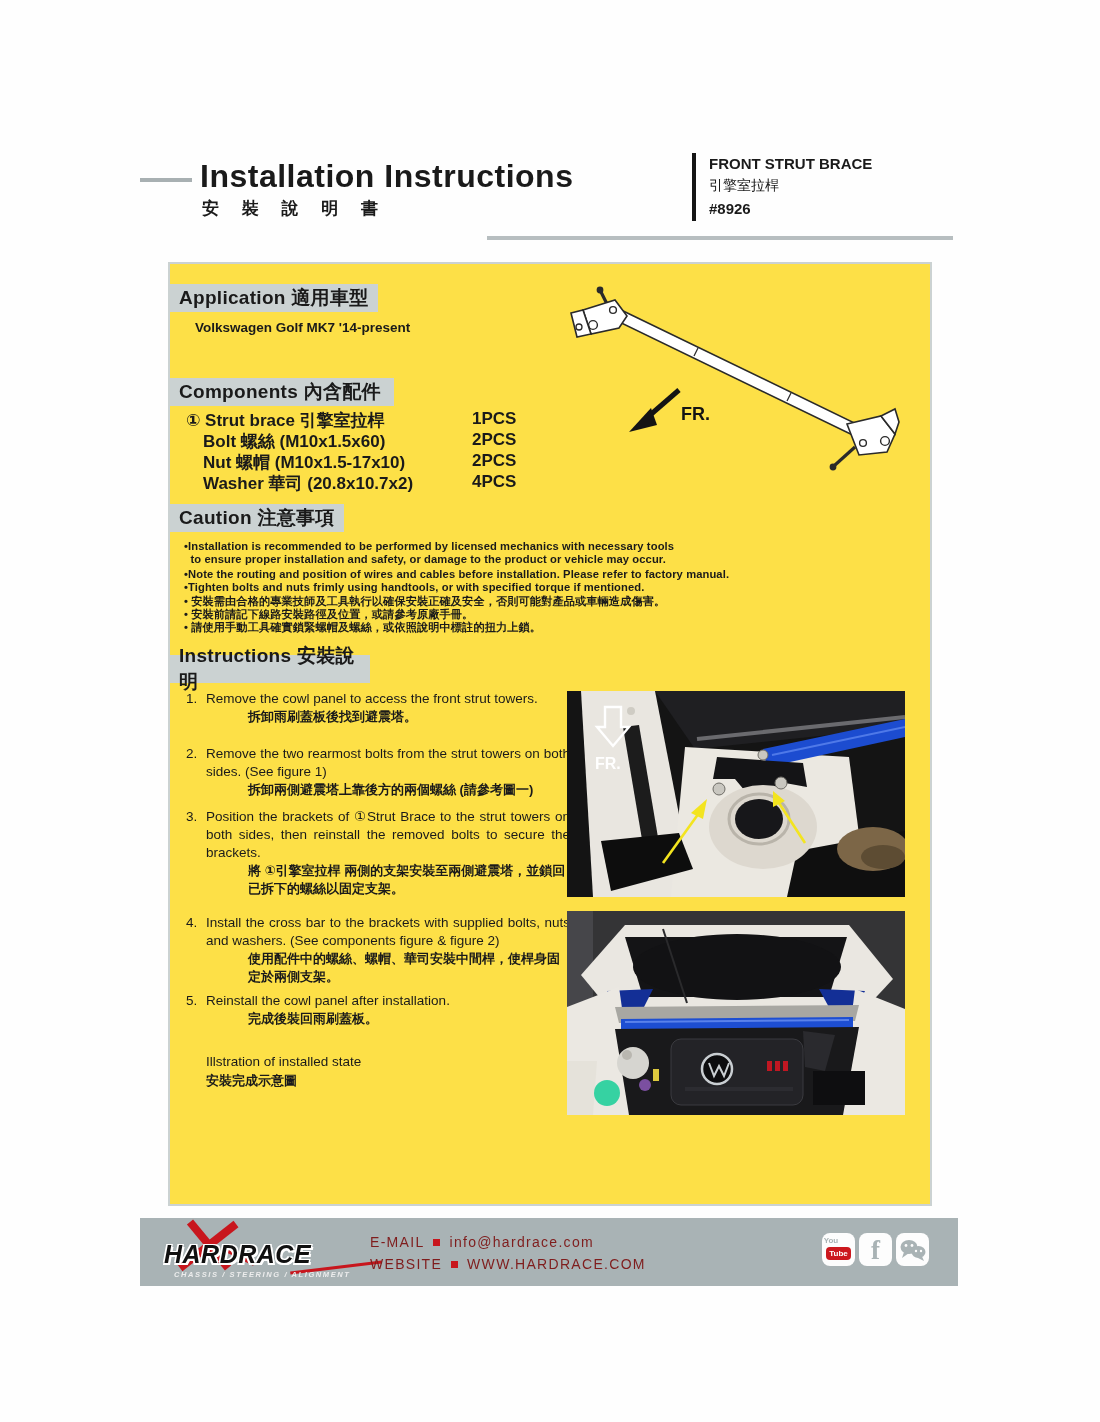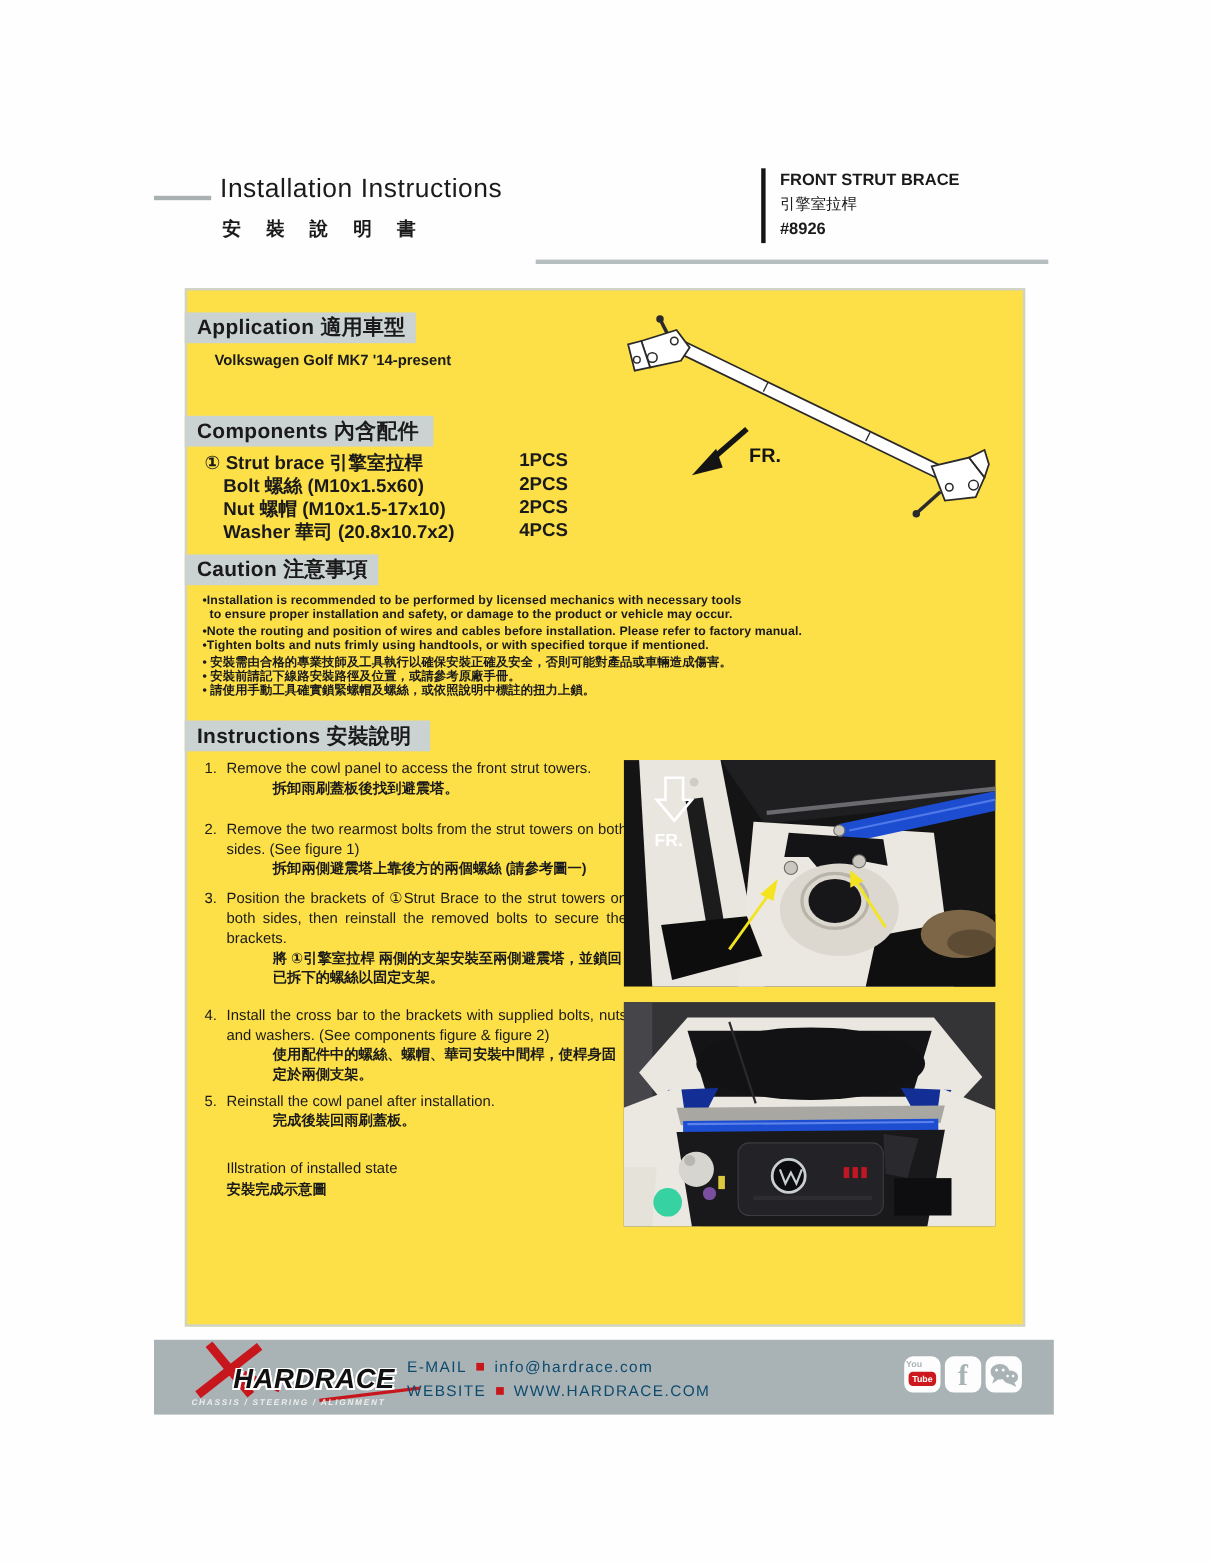--- a/index.html
+++ b/index.html
@@ -1,21 +1,21 @@
 <!DOCTYPE html>
 <html><head>
 <meta charset="utf-8">
 <style>
   html,body{margin:0;padding:0;background:#fff;}
   .page{position:relative;width:1100px;height:1422px;background:#fefefe;overflow:hidden;
         font-family:"Liberation Sans","DejaVu Sans",sans-serif;color:#1a1a1a;}
   .abs{position:absolute;}
   
   .hdr-dash{left:140px;top:178px;width:52px;height:4px;background:#a8b0b2;}
-  .title-en{left:200px;top:158px;font-size:24px;font-weight:normal;letter-spacing:.5px;}
+  .title-en{left:200px;top:158px;font-size:32px;font-weight:bold;letter-spacing:.5px;}
   .title-zh{left:202px;top:197px;font-size:17px;font-weight:bold;letter-spacing:9px;}
   .prod-block{left:692px;top:153px;border-left:4px solid #151515;padding:2px 0 4px 13px;}
   .prod-en{font-size:15px;font-weight:bold;}
   .prod-zh{font-size:14px;margin-top:5px;}
   .prod-no{font-size:15px;font-weight:bold;margin-top:5px;}
   .hdr-rule{left:487px;top:236px;width:466px;height:4px;background:#b7bec0;}
   
   .content-box{left:168px;top:262px;width:760px;height:940px;border:2px solid #cbd2d2;background:#fde047;}
   .sec-bar{left:-2px;height:28px;background:#cbd2d2;display:flex;align-items:center;
            padding-left:11px;font-size:19px;font-weight:bold;letter-spacing:.3px;box-sizing:border-box;}
@@ -29,24 +29,24 @@
   .step-en{text-align:justify;}
   .step-zh{font-weight:bold;font-size:13px;margin-left:42px;}
   .note{left:36px;font-size:13.5px;line-height:19px;}
   .note-zh{font-weight:bold;font-size:13px;}
   .fig{border:0;display:block;}
   
   .footer{left:140px;top:1218px;width:818px;height:68px;background:#a9b3b5;}
   .logo{left:22px;top:2px;width:215px;height:64px;}
   .logo-x{left:14px;top:-2px;}
   .logo-text{left:2px;top:20px;font-size:25px;font-weight:900;font-style:italic;color:#101010;letter-spacing:.5px;
-     text-shadow:-1.5px -1.5px 0 #fff,1.5px -1.5px 0 #fff,-1.5px 1.5px 0 #fff,1.5px 1.5px 0 #fff,2px 2px 0 #fdfdfd;margin-left:48px;}
+     text-shadow:-1.5px -1.5px 0 #fff,1.5px -1.5px 0 #fff,-1.5px 1.5px 0 #fff,1.5px 1.5px 0 #fff,2px 2px 0 #fdfdfd;}
   .logo-swoosh{left:128px;top:46px;width:92px;height:3px;background:#c8161d;transform:rotate(-7deg);}
   .logo-tag{left:12px;top:50px;font-size:7.5px;font-style:italic;font-weight:bold;color:#ededed;letter-spacing:1.6px;white-space:nowrap;}
-  .contact{left:230px;top:13px;color:#0c4a6e;font-size:14px;letter-spacing:1.3px;}
+  .contact{left:230px;top:13px;color:#7f1d1d;font-size:14px;letter-spacing:1.3px;}
   .contact-row{display:flex;align-items:center;height:22px;}
   .red-sq{display:inline-block;width:7px;height:7px;background:#c8161d;margin:0 9px;}
   .soc{top:15px;width:33px;height:33px;background:#fdfdfd;border-radius:8px;}
   .yt-top{position:absolute;left:0;width:18px;top:3px;text-align:center;font-size:8px;font-weight:bold;color:#a9b3b5;}
   .yt-badge{position:absolute;left:4px;top:14px;width:25px;height:13px;background:#cc181e;border-radius:4px;
             color:#fff;font-size:8px;font-weight:bold;text-align:center;line-height:13px;}
   .fb-f{position:absolute;left:0;top:2px;width:33px;text-align:center;font-size:27px;font-weight:bold;color:#a9b3b5;
         font-family:"Liberation Serif","DejaVu Serif",serif;}
 </style>
 </head>
@@ -121,21 +121,21 @@
 
     <div class="abs sec-bar" style="top:240px;width:176px;">Caution 注意事項</div>
     <div class="abs caution-line" style="top:276px;">•Installation is recommended to be performed by licensed mechanics with necessary tools</div>
     <div class="abs caution-line" style="top:289px;">  to ensure proper installation and safety, or damage to the product or vehicle may occur.</div>
     <div class="abs caution-line" style="top:304px;">•Note the routing and position of wires and cables before installation. Please refer to factory manual.</div>
     <div class="abs caution-line" style="top:317px;">•Tighten bolts and nuts frimly using handtools, or with specified torque if mentioned.</div>
     <div class="abs caution-line" style="top:330px;">• 安裝需由合格的專業技師及工具執行以確保安裝正確及安全，否則可能對產品或車輛造成傷害。</div>
     <div class="abs caution-line" style="top:343px;">• 安裝前請記下線路安裝路徑及位置，或請參考原廠手冊。</div>
     <div class="abs caution-line" style="top:356px;">• 請使用手動工具確實鎖緊螺帽及螺絲，或依照說明中標註的扭力上鎖。</div>
 
-    <div class="abs sec-bar" style="top:391px;width:223px;">Instructions 安裝說明</div>
+    <div class="abs sec-bar" style="top:391px;width:202px;">Instructions 安裝說明</div>
 
     <div class="abs step" style="top:426px;">
       <span class="step-num">1.</span>
       <div class="step-body">
         <div class="step-en">Remove the cowl panel to access the front strut towers.</div>
         <div class="step-zh">拆卸雨刷蓋板後找到避震塔。</div>
       </div>
     </div>
     <div class="abs step" style="top:481px;">
       <span class="step-num">2.</span>

